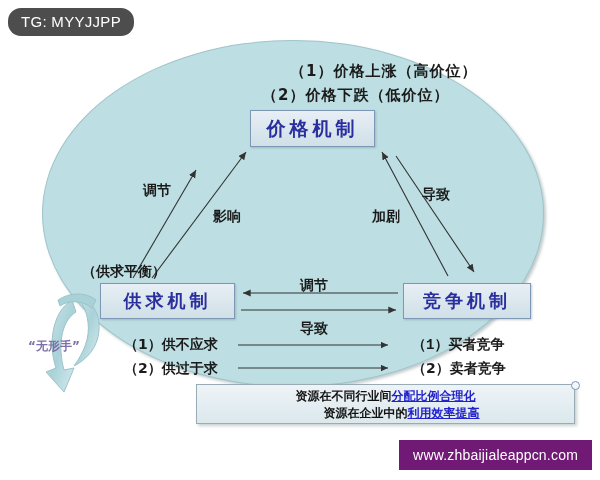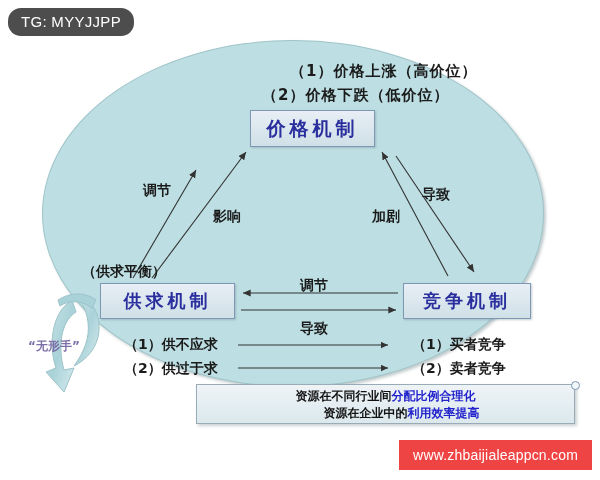--- a/index.html
+++ b/index.html
@@ -17,21 +17,21 @@
     position:absolute;left:8px;top:8px;
     background:#4d4d4d;color:#fff;
     font-size:15px;letter-spacing:.3px;
     padding:5px 13px 6px 13px;
     white-space:nowrap;
     z-index:40;
     border-radius:13px;
   }
   .url-badge{
     position:absolute;right:8px;bottom:10px;
-    background:#ef4444;color:#fff;
+    background:#701a75;color:#fff;
     font-size:14px;letter-spacing:.2px;
     padding:7px 14px;
     white-space:nowrap;
     z-index:40;
   }
 
   
   .ellipse{
     position:absolute;
     left:42px;top:40px;
@@ -86,21 +86,21 @@
   }
   .banner-line{
     position:absolute;left:0;width:100%;
     text-align:center;
     font-family:"DejaVu Sans","Liberation Sans",sans-serif;
     font-weight:bold;font-size:12px;color:#111;
     white-space:nowrap;
   }
   .banner-line.l1{top:3px;}
   .banner-line.l2{top:20px;padding-left:16px;}
-  .hl{color:#2222cc;}
+  .hl{color:#2222cc;text-decoration:underline;}
 
   
   .nub{
     position:absolute;left:571px;top:381px;width:7px;height:7px;
     border:1px solid #7e97b5;background:#f2f7f9;border-radius:50%;z-index:21;
   }
 
   
   .zhihu-wm{
     position:absolute;left:345px;top:404px;
@@ -181,21 +181,21 @@
   <div class="cn lbl" style="left:372px;top:208px;">加剧</div>
   <div class="cn lbl" style="left:300px;top:277px;">调节</div>
   <div class="cn lbl" style="left:300px;top:320px;">导致</div>
 
   <div class="cn lbl" style="left:82px;top:263px;">（供求平衡）</div>
 
   <div class="hand-label">“无形手”</div>
 
   <div class="cn lbl" style="left:124px;top:336px;">（1）供不应求</div>
   <div class="cn lbl" style="left:124px;top:360px;">（2）供过于求</div>
-  <div class="cn lbl" style="left:412px;top:336px;">（1）买者竞争</div>
+  <div class="cn lbl" style="left:412px;top:336px;font-family:Liberation Mono, monospace;">（1）买者竞争</div>
   <div class="cn lbl" style="left:412px;top:360px;">（2）卖者竞争</div>
 
   <div class="banner">
     <div class="banner-line l1">
       <span>资源在不同行业间</span><span class="hl">分配比例合理化</span>
     </div>
     <div class="banner-line l2">
       <span>资源在企业中的</span><span class="hl">利用效率提高</span>
     </div>
   </div>

